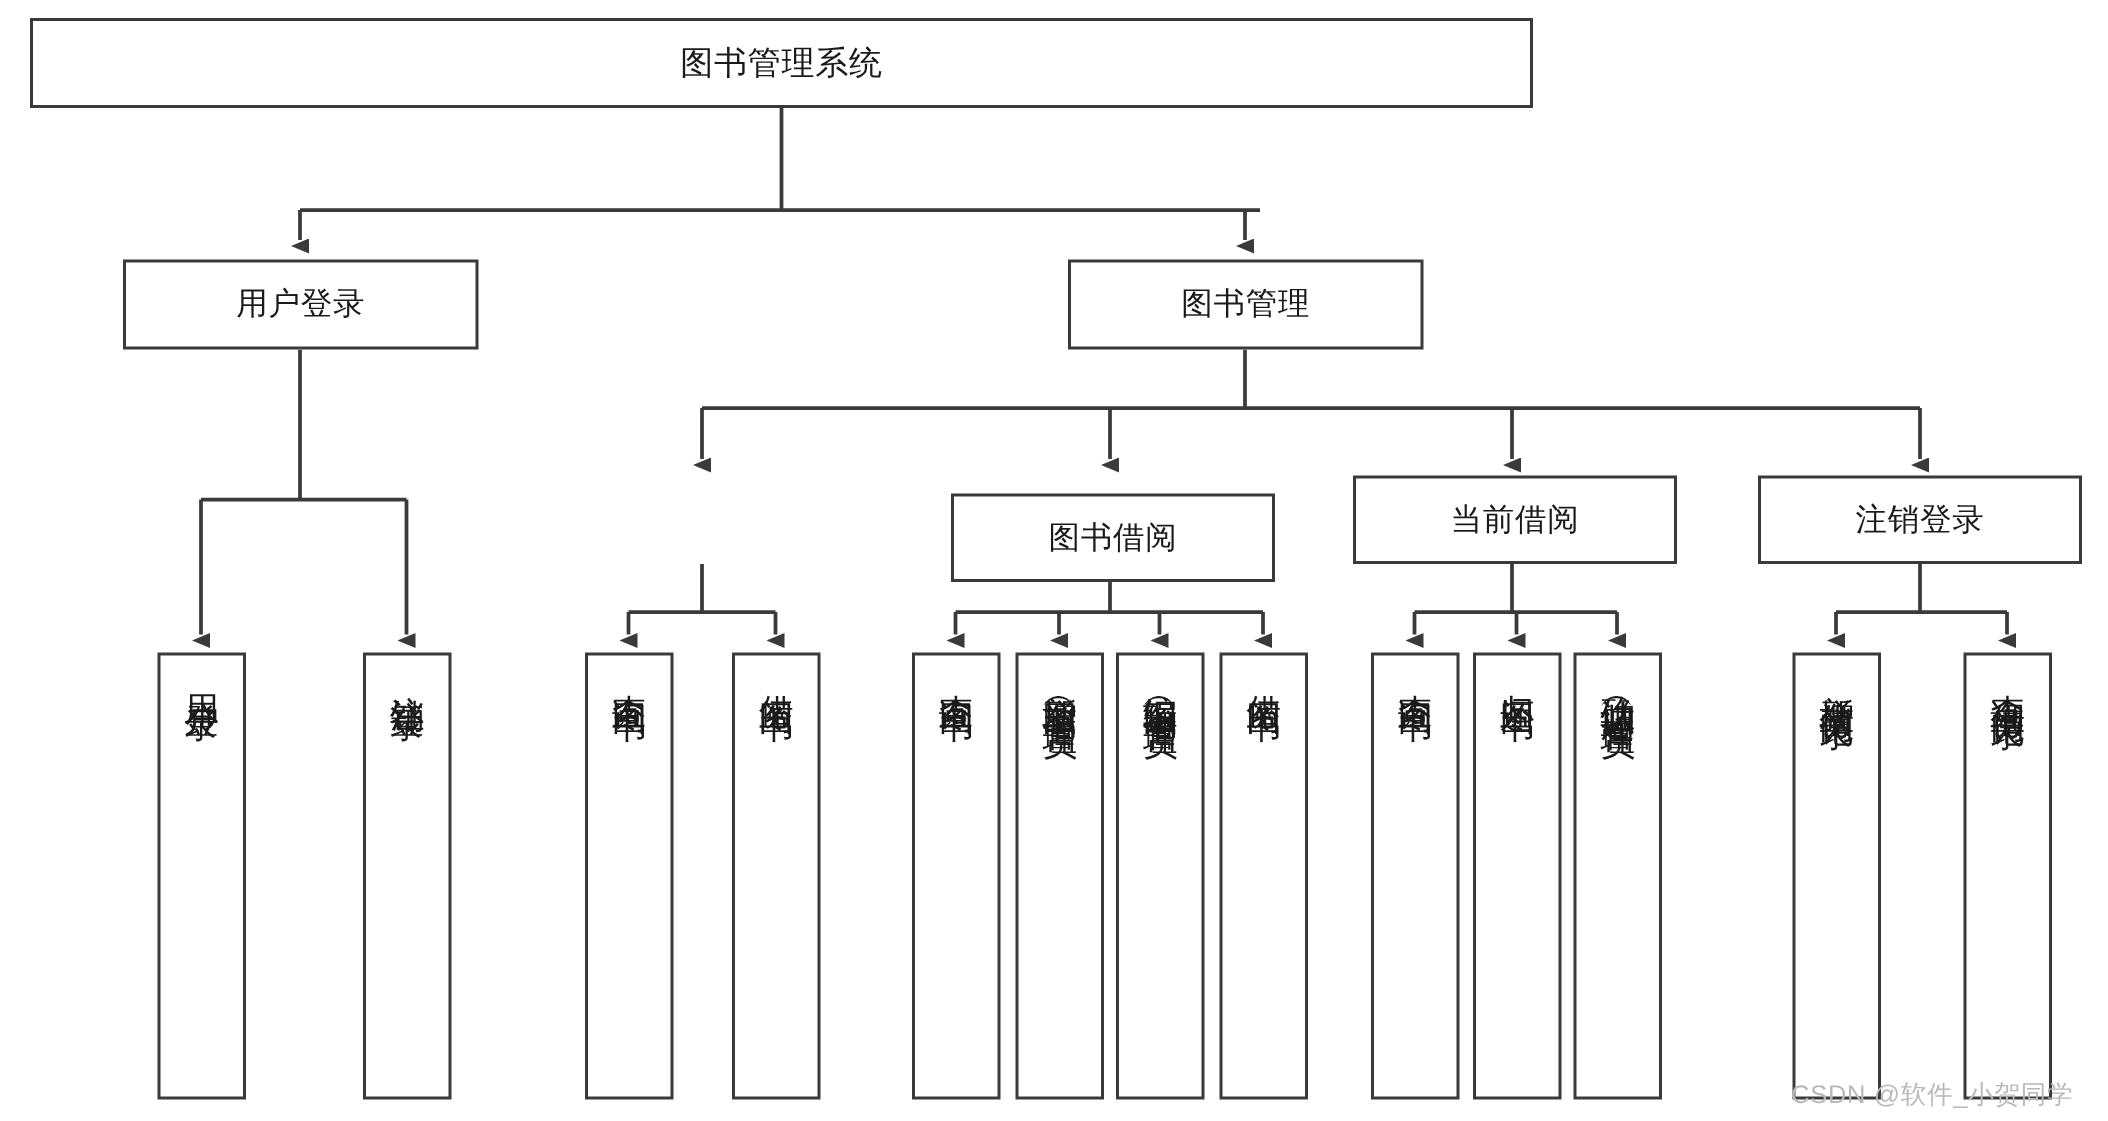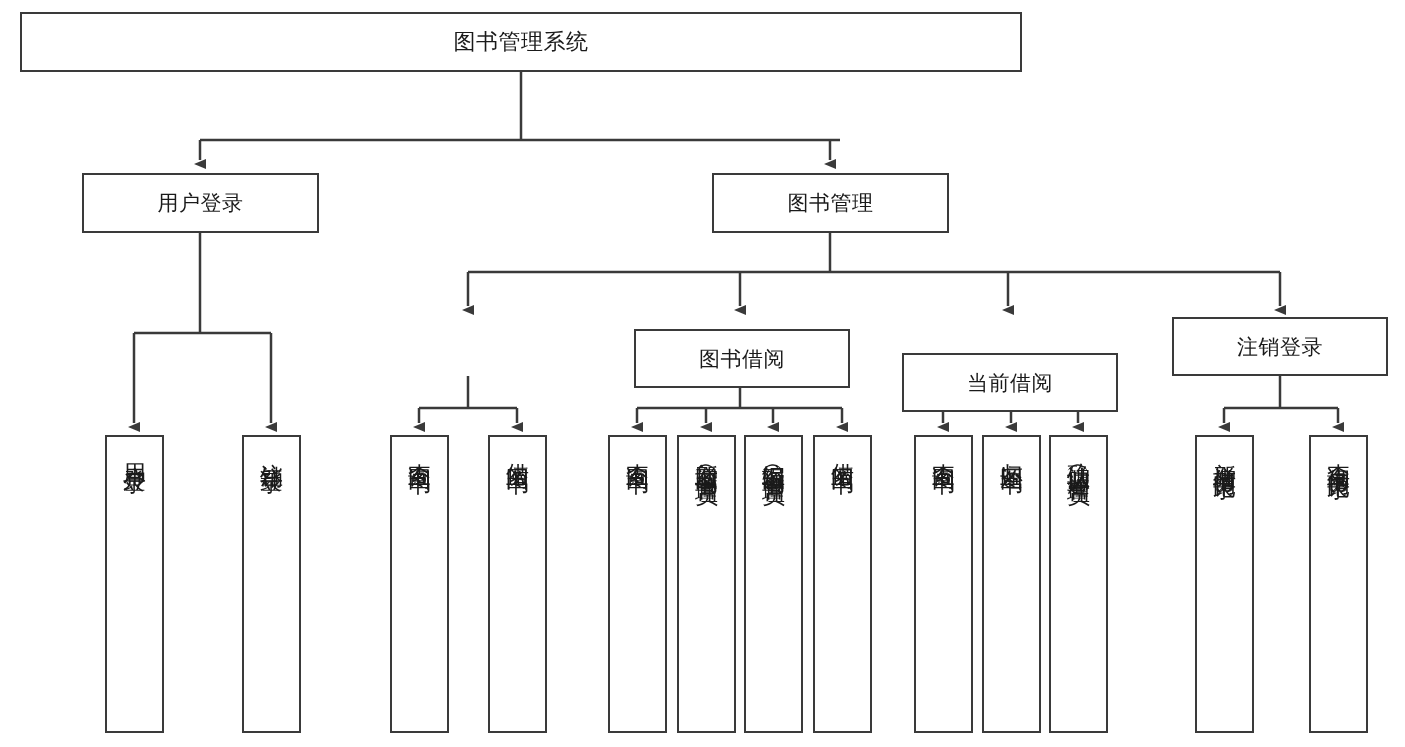--- a/index.html
+++ b/index.html
@@ -139,21 +139,21 @@
 
   <div class="node horiz" style="left:712px; top:173px; width:237px; height:60px;">
     <span class="lbl">图书管理</span>
   </div>
 
 
   <div class="node horiz" style="left:634px; top:317px; width:216px; height:59px;margin-top:12px;">
     <span class="lbl">图书借阅</span>
   </div>
 
-  <div class="node horiz" style="left:902px; top:317px; width:216px; height:59px;margin-top:36px;">
+  <div class="node horiz" style="left:902px; top:317px; width:216px; height:59px;">
     <span class="lbl">当前借阅</span>
   </div>
 
   <div class="node horiz" style="left:1172px; top:317px; width:216px; height:59px;">
     <span class="lbl">注销登录</span>
   </div>
 
   <div class="node vert" style="left:105px; top:435px; width:59px; height:298px;">
     <span class="lbl">用户登录</span>
   </div>
@@ -199,14 +199,15 @@
   </div>
 
   <div class="node vert" style="left:1195px; top:435px; width:59px; height:298px;">
     <span class="lbl">新增借阅记录</span>
   </div>
 
   <div class="node vert" style="left:1309px; top:435px; width:59px; height:298px;">
     <span class="lbl">查询借阅记录</span>
   </div>
 
+  <div class="watermark" style="left:1194px; top:718px;">CSDN @软件_小贺同学</div>
 
 </div>
 
 </body></html>

